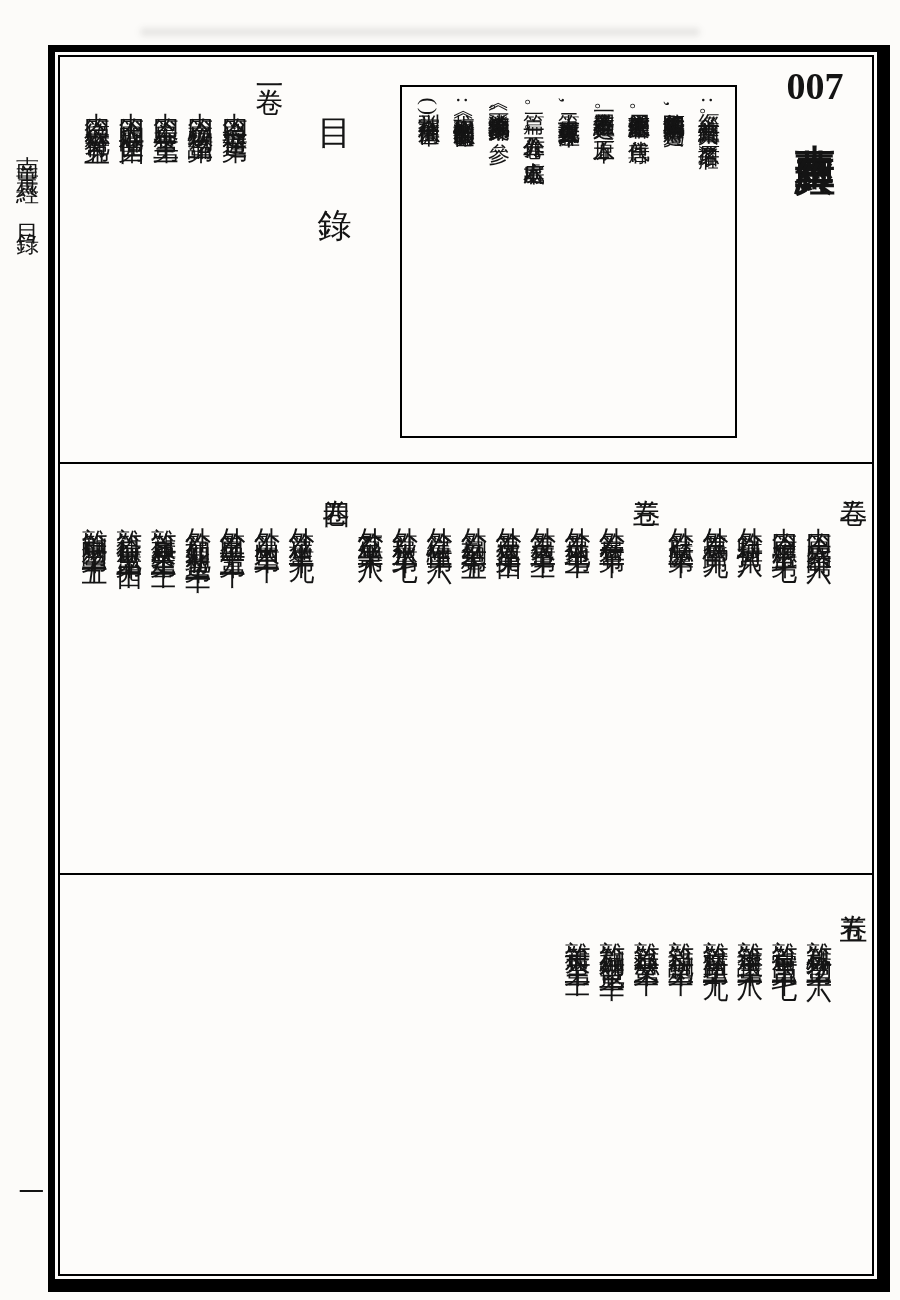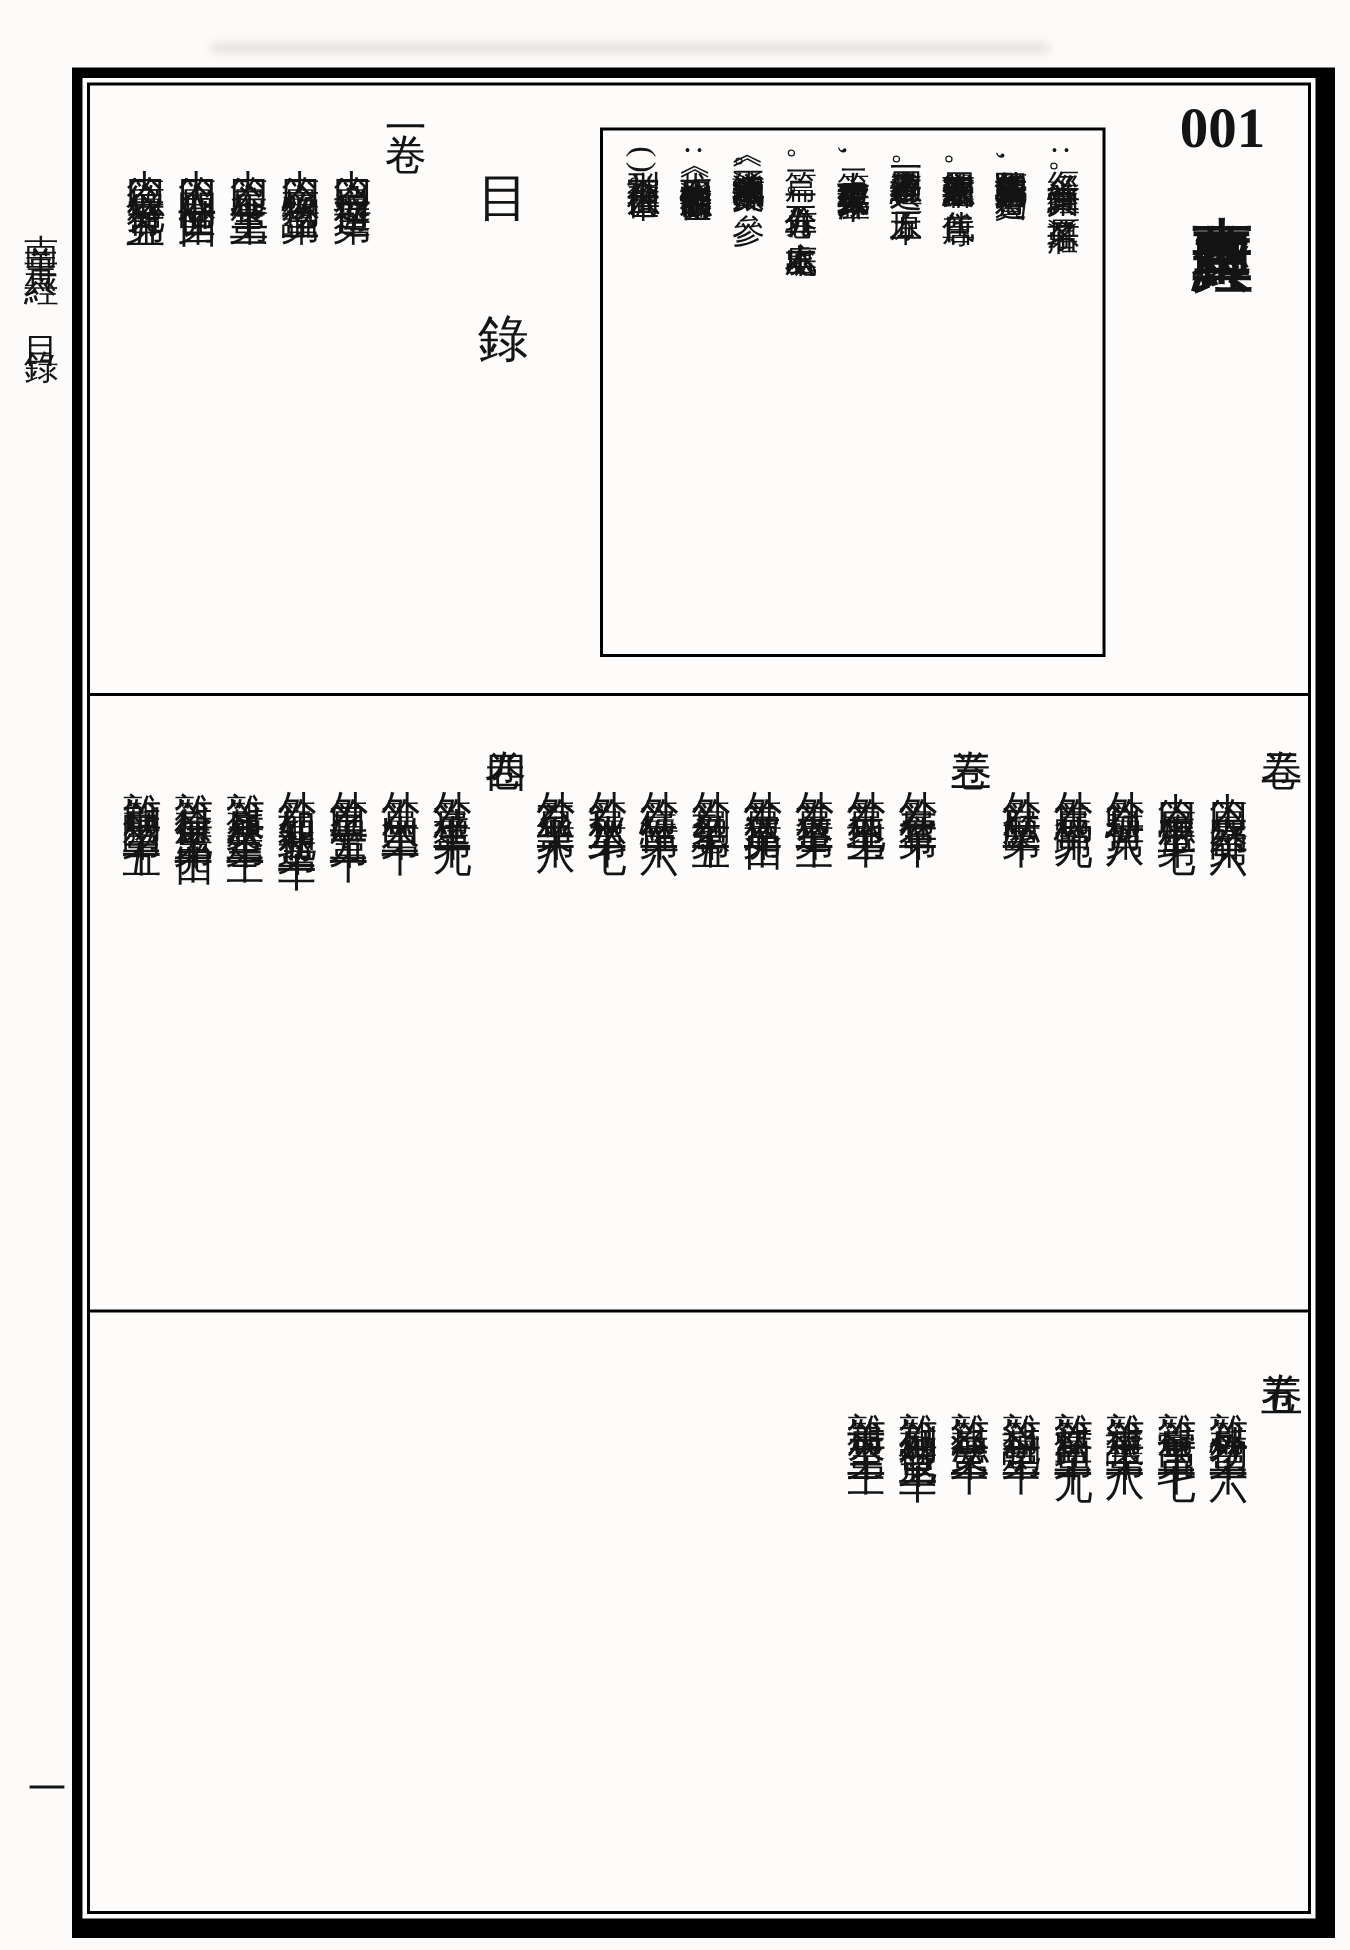--- a/index.html
+++ b/index.html
@@ -107,21 +107,21 @@
   <div class="margin-title">南華真經　目錄</div>
   <div class="page-number">一</div>
 </div>
 
 <div class="frame">
   <div class="frame-inner">
     <div class="content">
 
       <div class="section sec-1">
         <div class="title-block">
-          <div class="book-number">001</div>
+          <div class="book-number">007</div>
           <div class="book-title">南華真經</div>
         </div>
         <div class="desc-box">
           <div class="desc-text">
               <div class="desc-line">經名:南華真經。原名《莊子》。</div>
               <div class="desc-line">相傳戰國時宋人莊周撰,實為道</div>
               <div class="desc-line">家莊周學派著作總集。唐代尊</div>
               <div class="desc-line">為道教四子真經之一。原本五</div>
               <div class="desc-line">十二篇,現存晉人郭象注本三十</div>
               <div class="desc-line">三篇。分作五卷。底本出處:</div>

